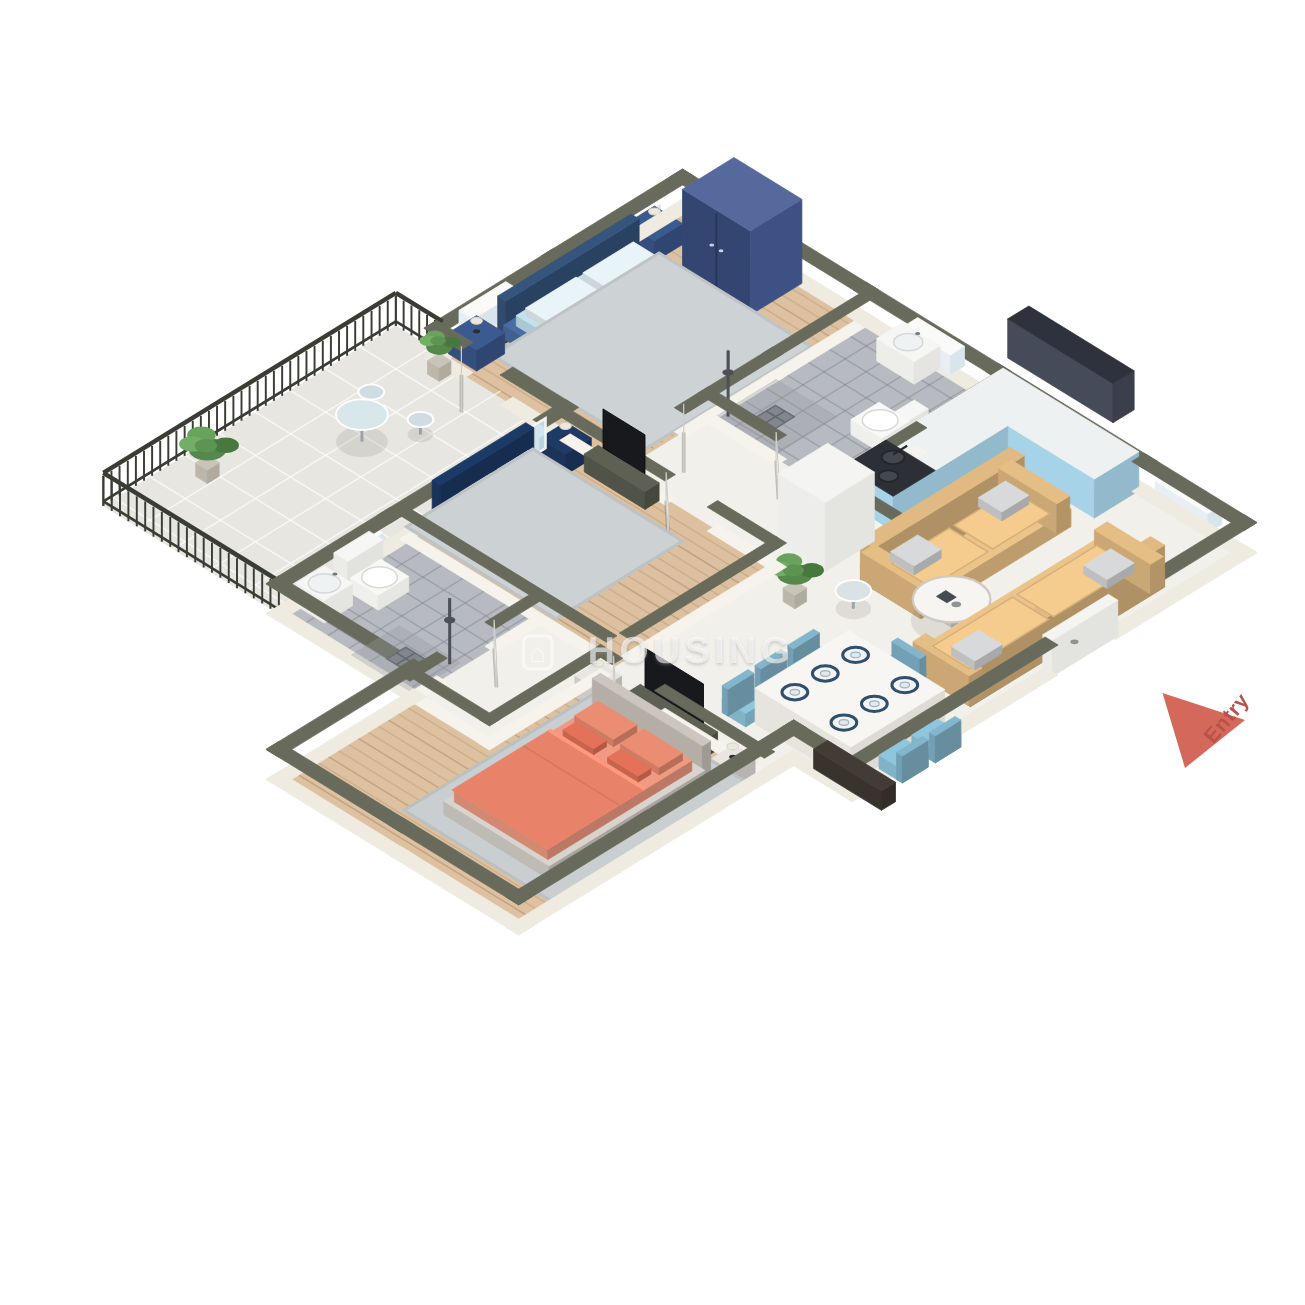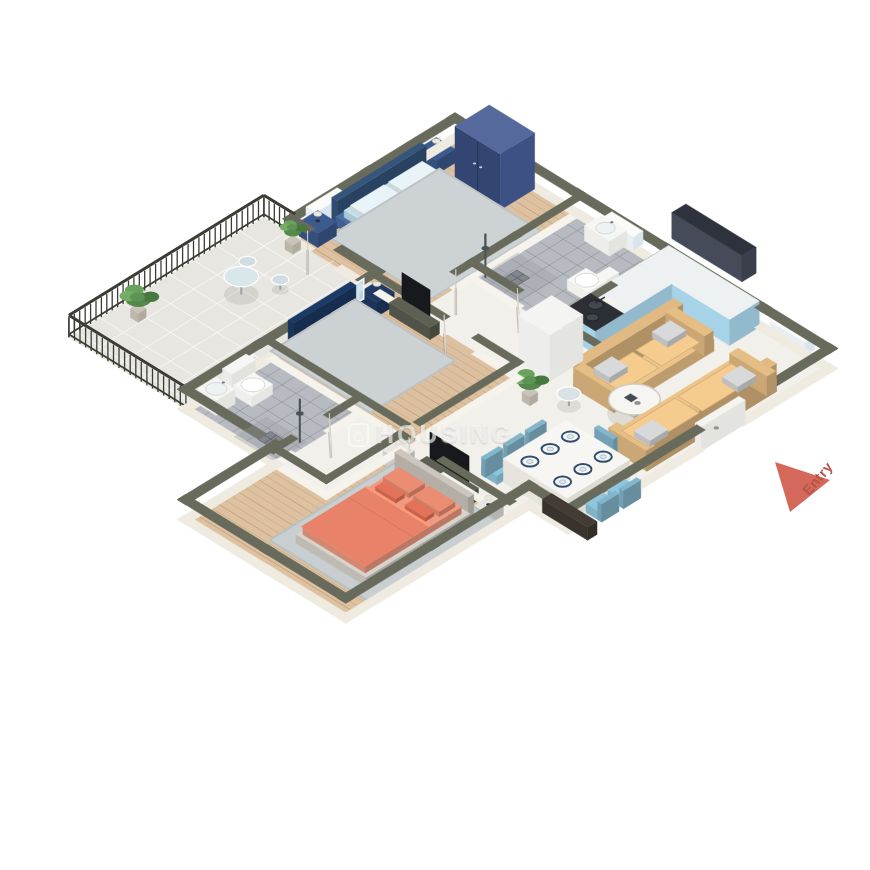--- a/index.html
+++ b/index.html
@@ -1,19 +1,19 @@
 <!DOCTYPE html>
 <html><head>
 <meta charset="utf-8">
 <style>
   html,body{margin:0;padding:0;background:#ffffff}
   .stage{position:relative;width:870px;height:870px;overflow:hidden;background:#ffffff;
          font-family:"Liberation Sans",sans-serif}
   .stage svg{position:absolute;left:0;top:0;z-index:1}
-  .watermark{position:absolute;left:348px;top:420px;display:flex;align-items:center;gap:7px;
+  .watermark{position:absolute;left:348px;top:420px;display:flex;align-items:center;gap:23px;
              color:rgba(255,255,255,0.58);z-index:3;pointer-events:none}
   .watermark .wm-icon{font-size:18px;line-height:1;border:2px solid rgba(255,255,255,0.5);
                       border-radius:5px;padding:1px 3px}
   .watermark .wm-text{font-size:25px;font-weight:bold;letter-spacing:3px;
                       text-shadow:0 1px 2px rgba(140,140,140,0.35)}
   .entry-label{position:absolute;left:799px;top:488px;font-size:14px;font-weight:bold;
                transform:rotate(-50deg);transform-origin:left top;z-index:3;letter-spacing:.5px}
 </style>
 </head>
 <body>

